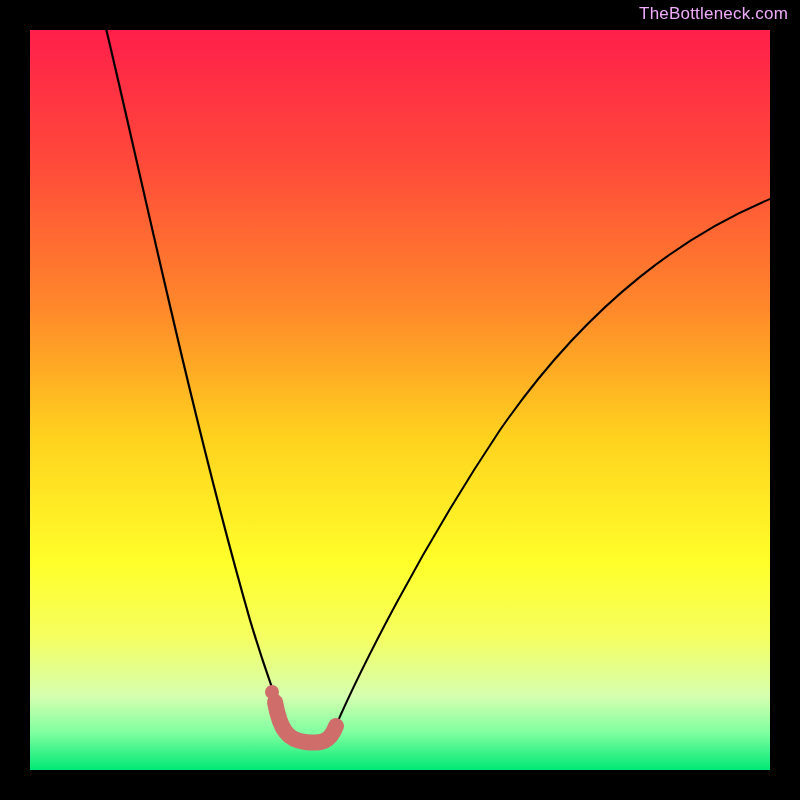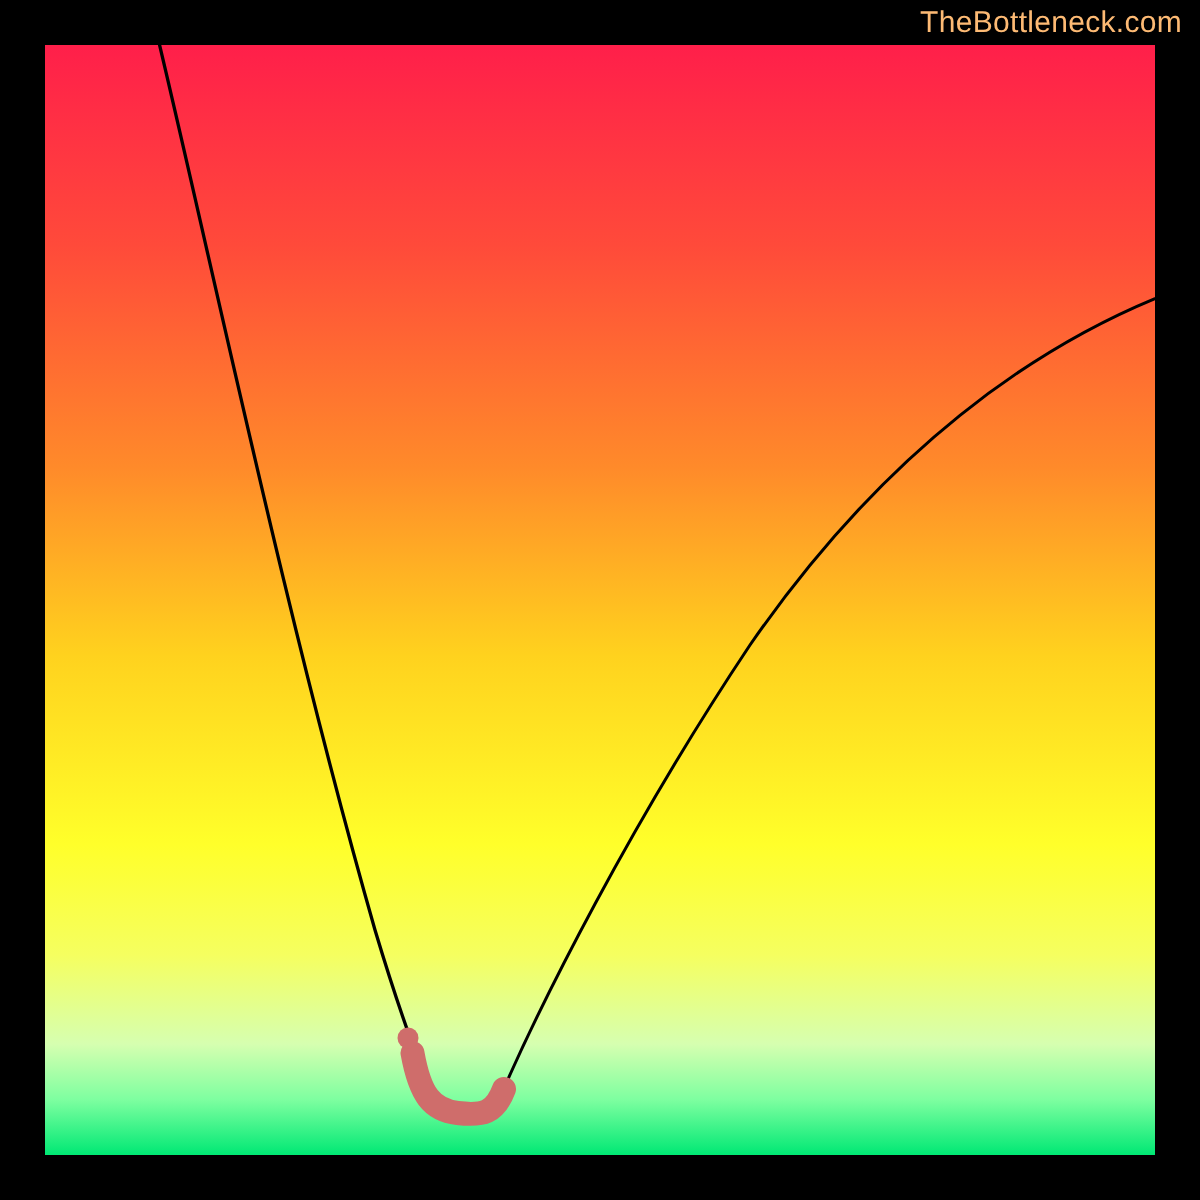--- a/index.html
+++ b/index.html
@@ -20,22 +20,22 @@
     overflow: hidden;
   }
   .gradient {
     position: absolute;
     inset: 0;
   }
   .watermark {
     position: absolute;
     top: 4px;
     right: 12px;
-    color: #fdba74;
-    font-size: 20px;
+    color: #f0abfc;
+    font-size: 17px;
     font-weight: 500;
     letter-spacing: 0.2px;
     z-index: 10;
   }
   svg.curves {
     position: absolute;
     inset: 0;
     z-index: 5;
   }
 </style>

